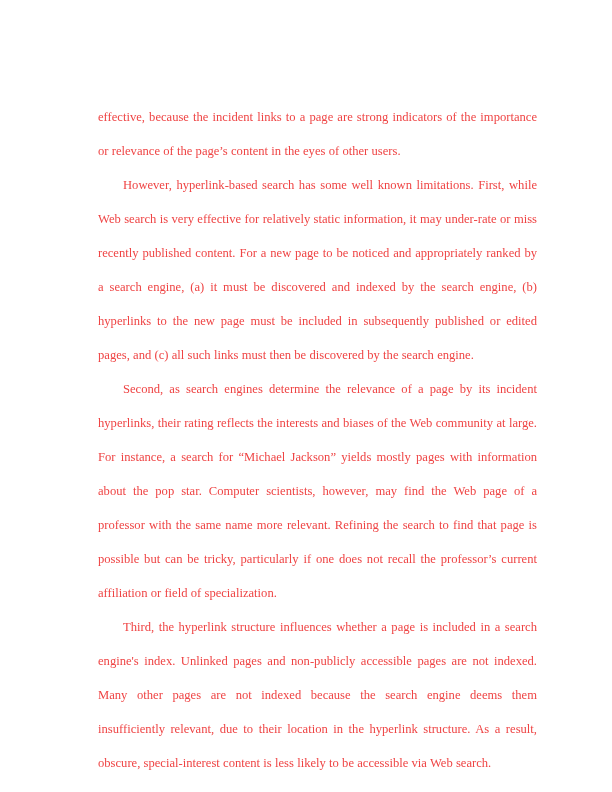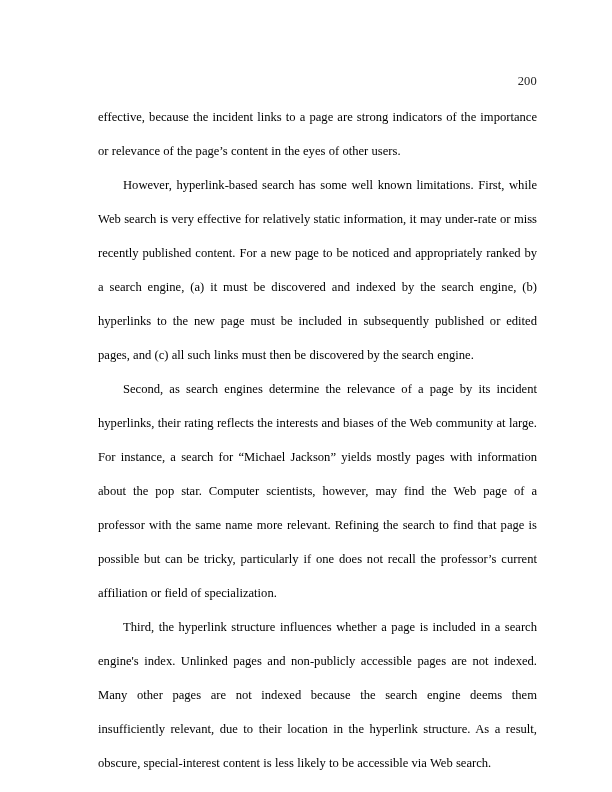--- a/index.html
+++ b/index.html
@@ -44,21 +44,21 @@
     left: 98px;
     width: 439px;
   }
 
   .para {
     margin: 0 0 0 0;
     font-size: 12.6px;
     line-height: 34px;
     text-align: justify;
     text-justify: inter-word;
-    color: #000000;
+    color: #ef4444;
     hyphens: none;
     -webkit-hyphens: none;
     word-spacing: 0.1px;
   }
 
   .para.indent {
     text-indent: 25px;
   }
 
   
@@ -70,21 +70,20 @@
 
   .para.no-stretch::after {
     content: none;
   }
 </style>
 </head>
 <body>
 
 <div class="page">
 
-  <div class="folio">200</div>
 
   <div class="textblock">
 
     <p class="para no-stretch">effective, because the incident links to a page are strong indicators of the importance or relevance of the page’s content in the eyes of other users.</p>
 
     <p class="para indent no-stretch">However, hyperlink-based search has some well known limitations. First, while Web search is very effective for relatively static information, it may under-rate or miss recently published content. For a new page to be noticed and appropriately ranked by a search engine, (a) it must be discovered and indexed by the search engine, (b) hyperlinks to the new page must be included in subsequently published or edited pages, and (c) all such links must then be discovered by the search engine.</p>
 
     <p class="para indent no-stretch">Second, as search engines determine the relevance of a page by its incident hyperlinks, their rating reflects the interests and biases of the Web community at large. For instance, a search for “Michael Jackson” yields mostly pages with information about the pop star. Computer scientists, however, may find the Web page of a professor with the same name more relevant. Refining the search to find that page is possible but can be tricky, particularly if one does not recall the professor’s current affiliation or field of specialization.</p>
 
     <p class="para indent no-stretch">Third, the hyperlink structure influences whether a page is included in a search engine's index. Unlinked pages and non-publicly accessible pages are not indexed. Many other pages are not indexed because the search engine deems them insufficiently relevant, due to their location in the hyperlink structure. As a result, obscure, special-interest content is less likely to be accessible via Web search.</p>

